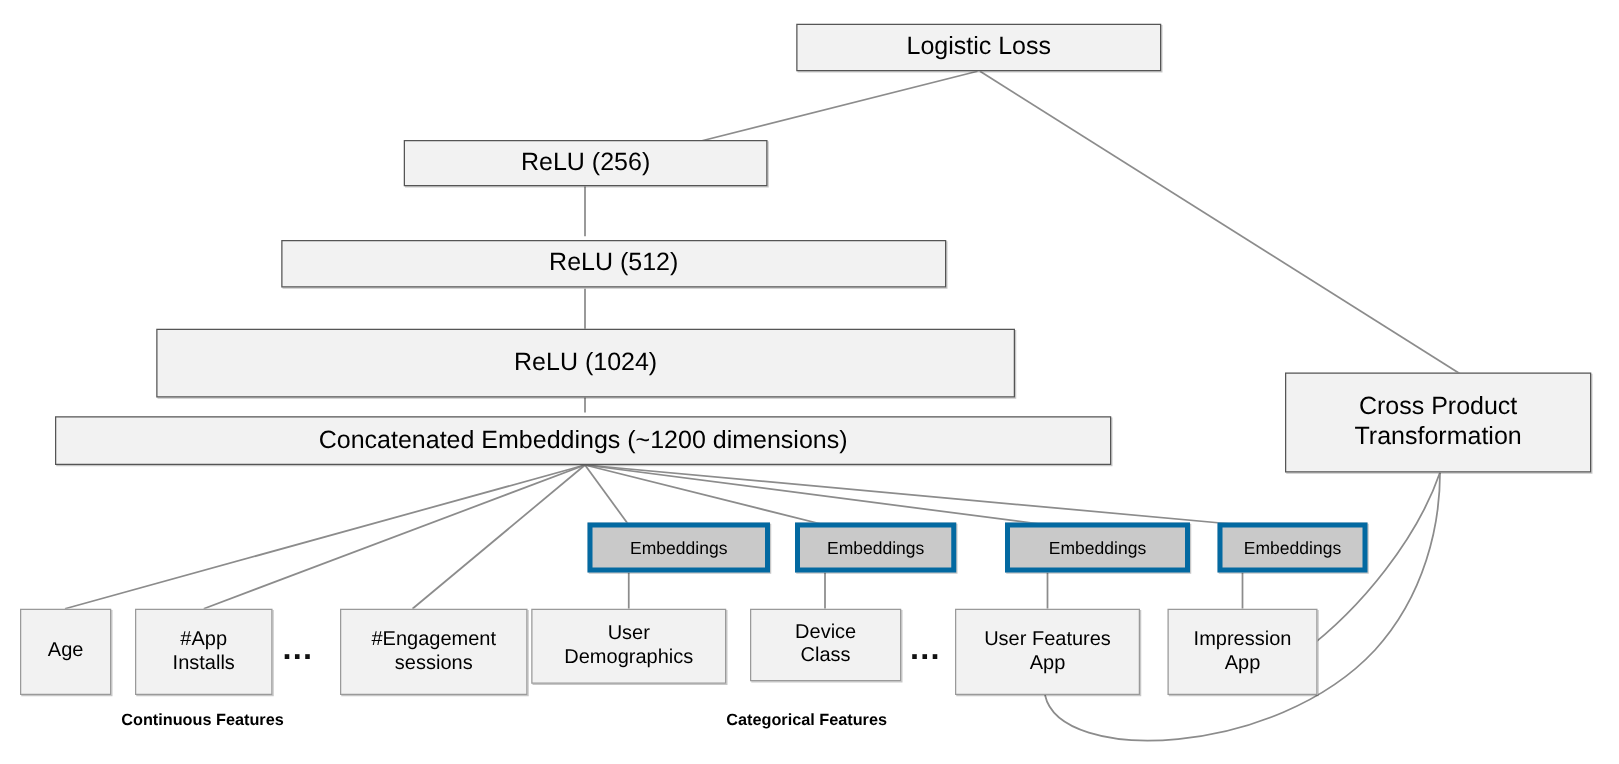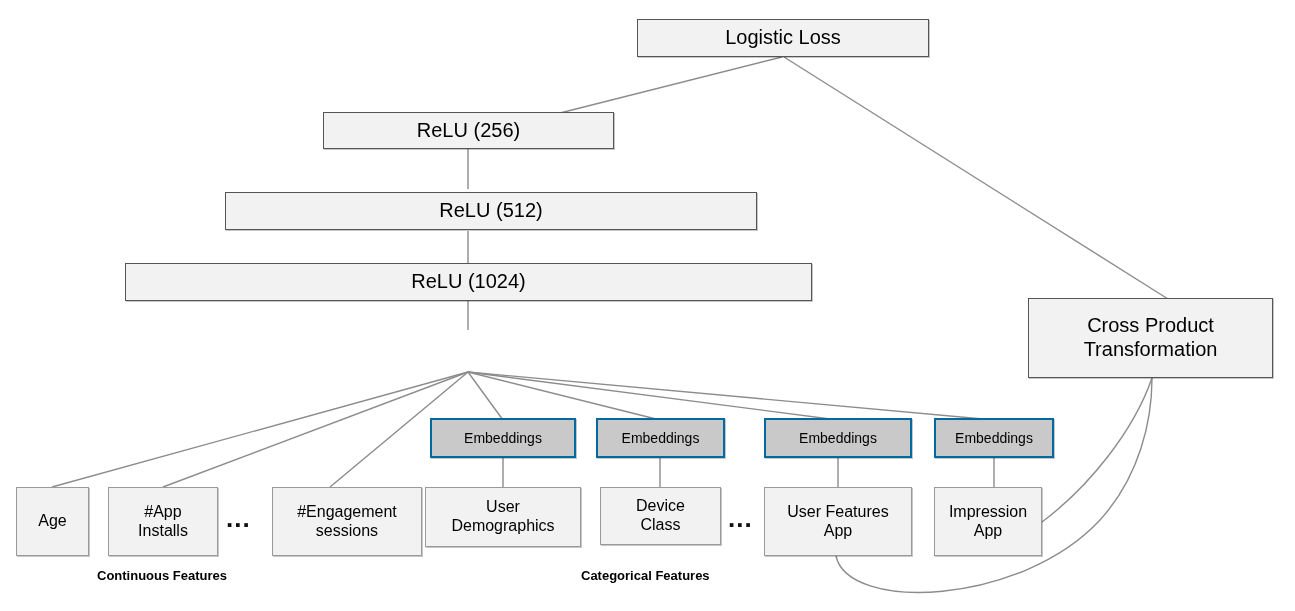--- a/index.html
+++ b/index.html
@@ -19,22 +19,23 @@
     line-height:1.18;
     color:#000000;
     background:#f2f2f2;
     border:1px solid #808080;
     box-shadow:1px 1px 0 rgba(0,0,0,0.22);
     white-space:pre-line;
   }
   .node.stack{ border-color:#555555; }
   .node.emb{
     background:#c9c9c9;
-    border:2px solid #0369a1;
+    border:4px solid #0369a1;
     font-size:14px;
+    margin-left:40px;
   }
   .node.feature{ font-size:16px; border:1px solid #9a9a9a; background:#f2f2f2;}
   .node.big{ font-size:20px;align-items:center; }
   .ellipsis{
     position:absolute;
     font-size:26px;
     font-weight:bold;
     color:#111111;
     letter-spacing:1px;
     line-height:1;
@@ -86,24 +87,27 @@
   </div>
 
   <div class="node stack big" style="left:323px;top:112px;width:291px;height:37px;">
     <span>ReLU (256)</span>
   </div>
 
   <div class="node stack big" style="left:225px;top:192px;width:532px;height:38px;">
     <span>ReLU (512)</span>
   </div>
 
-  <div class="node stack big" style="left:125px;top:263px;width:687px;height:38px;">
+  <div class="node stack big" style="left:125px;top:263px;width:687px;height:55px;">
     <span>ReLU (1024)</span>
   </div>
 
+  <div class="node stack big" style="left:44px;top:333px;width:845px;height:39px;">
+    <span>Concatenated Embeddings (~1200 dimensions)</span>
+  </div>
 
   <div class="node stack big" style="left:1028px;top:298px;width:245px;height:80px;">
     <span>Cross Product
 Transformation</span>
   </div>
 
   <div class="node emb" style="left:430px;top:418px;width:146px;height:40px;">
     <span>Embeddings</span>
   </div>
   <div class="node emb" style="left:596px;top:418px;width:129px;height:40px;">
@@ -139,21 +143,21 @@
     <span>Device
 Class</span>
   </div>
   <div class="ellipsis" style="left:728px;top:505px;">
     <span>...</span>
   </div>
   <div class="node feature" style="left:764px;top:487px;width:148px;height:69px;">
     <span>User Features
 App</span>
   </div>
-  <div class="node feature" style="left:934px;top:487px;width:108px;height:69px;">
+  <div class="node feature" style="left:934px;top:487px;width:120px;height:69px;">
     <span>Impression
 App</span>
   </div>
 
   <div class="grouplabel" style="left:97px;top:568px;">
     <span>Continuous Features</span>
   </div>
   <div class="grouplabel" style="left:581px;top:568px;">
     <span>Categorical Features</span>
   </div>

